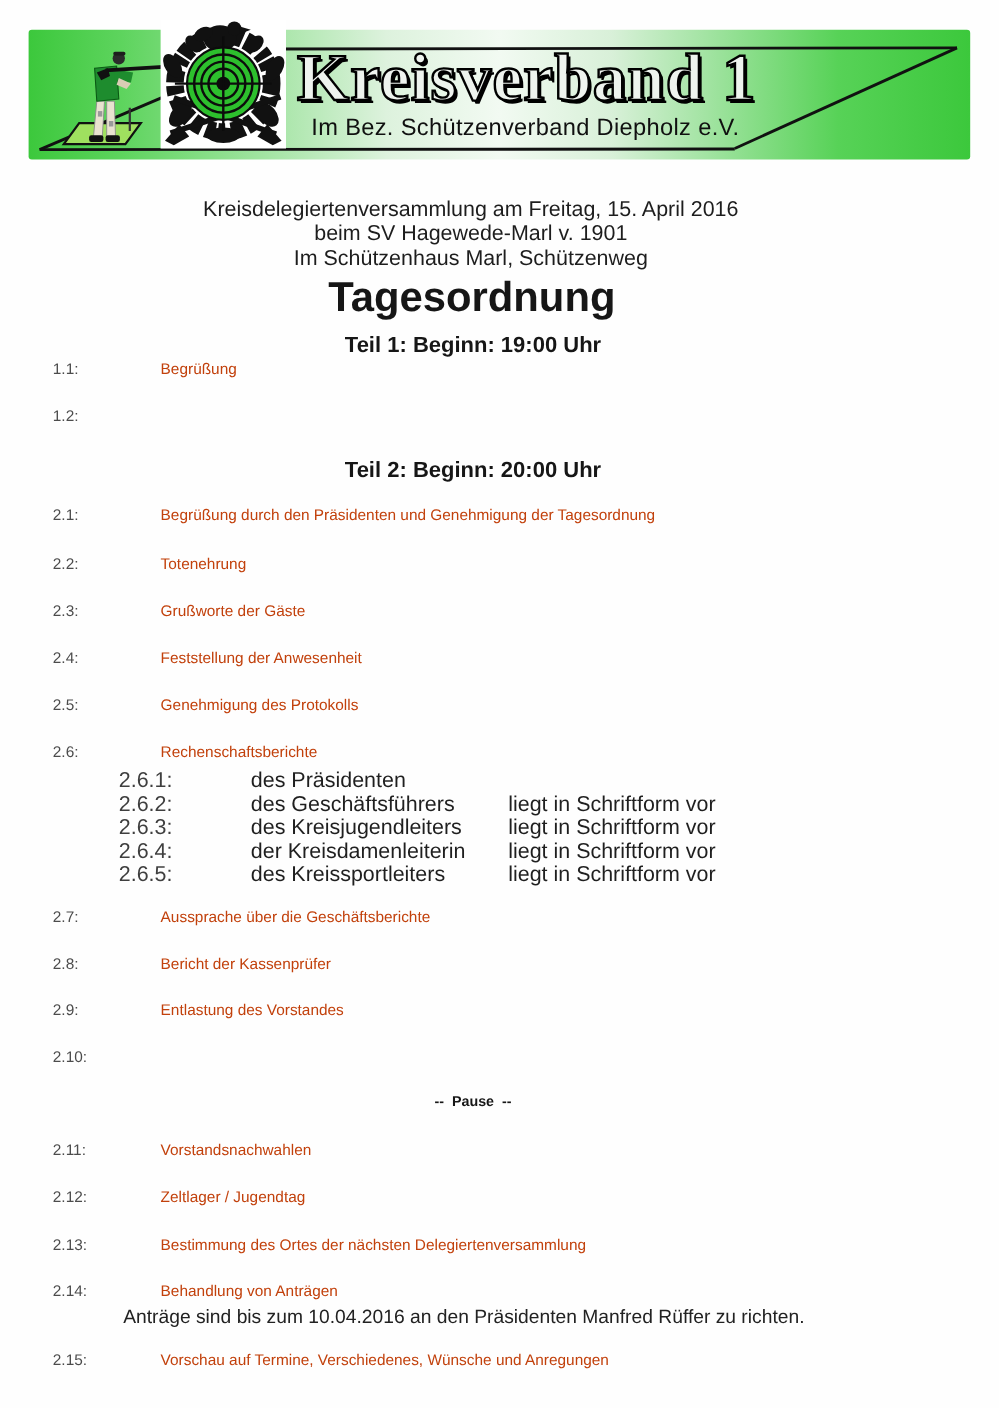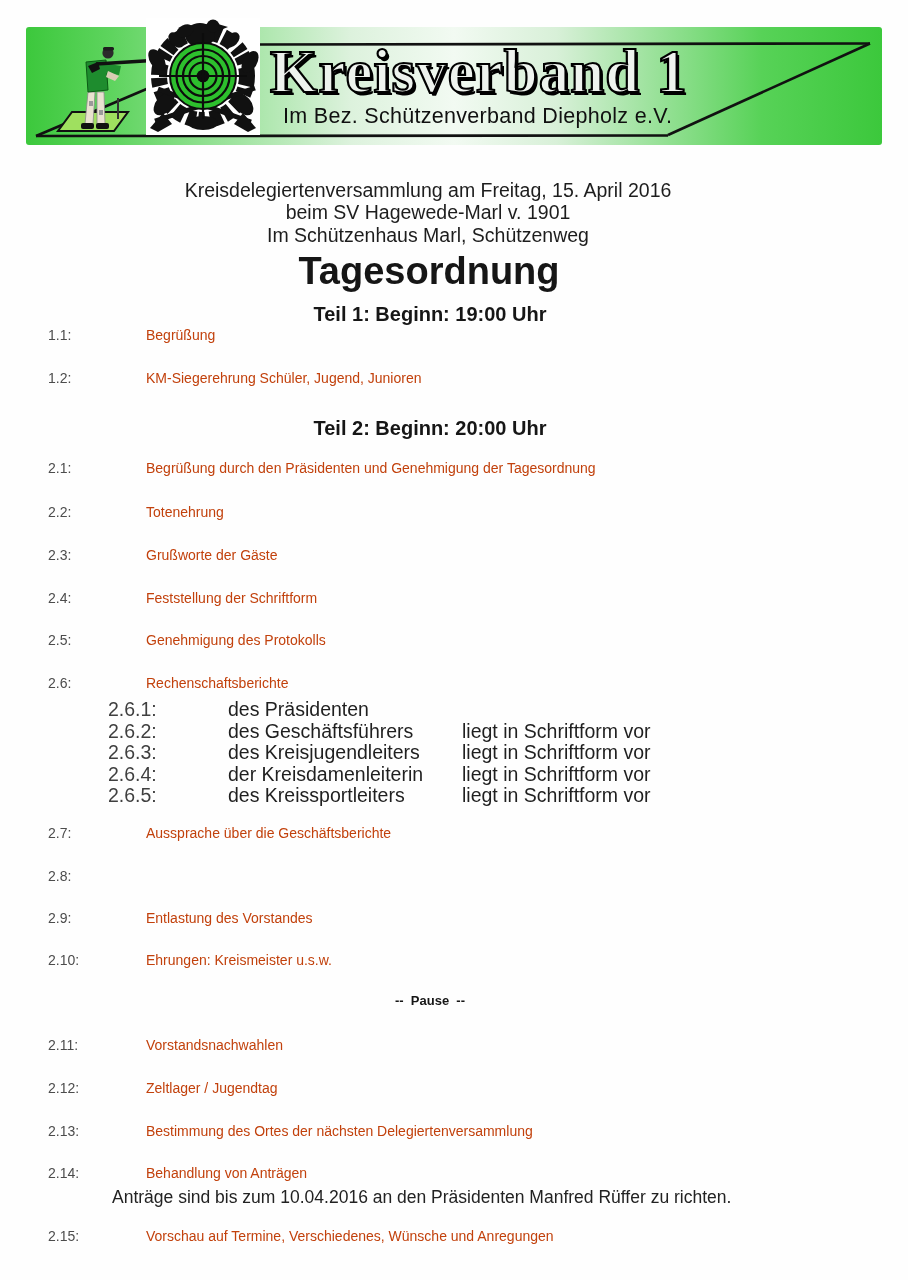--- a/index.html
+++ b/index.html
@@ -139,40 +139,39 @@
 <div class="doc-title">Tagesordnung</div>
 
 <div class="section-heading" style="top:303px">Teil 1: Beginn: 19:00 Uhr</div>
 
 <div class="row" style="top:327px">
   <span class="num">1.1:</span>
   <span class="txt">Begrüßung</span>
 </div>
 <div class="row" style="top:370px">
   <span class="num">1.2:</span>
-  <span class="txt">KM-Siegerehrung Schüler, Jugend, Junioren</span>
 </div>
 
 <div class="section-heading" style="top:417px">Teil 2: Beginn: 20:00 Uhr</div>
 
 <div class="row" style="top:460px">
   <span class="num">2.1:</span>
   <span class="txt">Begrüßung durch den Präsidenten und Genehmigung der Tagesordnung</span>
 </div>
 <div class="row" style="top:504px">
   <span class="num">2.2:</span>
   <span class="txt">Totenehrung</span>
 </div>
 <div class="row" style="top:547px">
   <span class="num">2.3:</span>
   <span class="txt">Grußworte der Gäste</span>
 </div>
 <div class="row" style="top:590px">
   <span class="num">2.4:</span>
-  <span class="txt">Feststellung der Schriftform</span>
+  <span class="txt">Feststellung der Anwesenheit</span>
 </div>
 <div class="row" style="top:632px">
   <span class="num">2.5:</span>
   <span class="txt">Genehmigung des Protokolls</span>
 </div>
 <div class="row" style="top:675px">
   <span class="num">2.6:</span>
   <span class="txt">Rechenschaftsberichte</span>
 </div>
 
@@ -201,28 +200,28 @@
   <span class="txt">des Kreissportleiters</span>
   <span class="note">liegt in Schriftform vor</span>
 </div>
 
 <div class="row" style="top:825px">
   <span class="num">2.7:</span>
   <span class="txt">Aussprache über die Geschäftsberichte</span>
 </div>
 <div class="row" style="top:868px">
   <span class="num">2.8:</span>
+  <span class="txt">Bericht der Kassenprüfer</span>
 </div>
 <div class="row" style="top:910px">
   <span class="num">2.9:</span>
   <span class="txt">Entlastung des Vorstandes</span>
 </div>
 <div class="row" style="top:952px">
   <span class="num">2.10:</span>
-  <span class="txt">Ehrungen: Kreismeister u.s.w.</span>
 </div>
 
 <div class="section-heading" style="top:993px;font-size:13px">--  Pause  --</div>
 
 <div class="row" style="top:1037px">
   <span class="num">2.11:</span>
   <span class="txt">Vorstandsnachwahlen</span>
 </div>
 <div class="row" style="top:1080px">
   <span class="num">2.12:</span>

